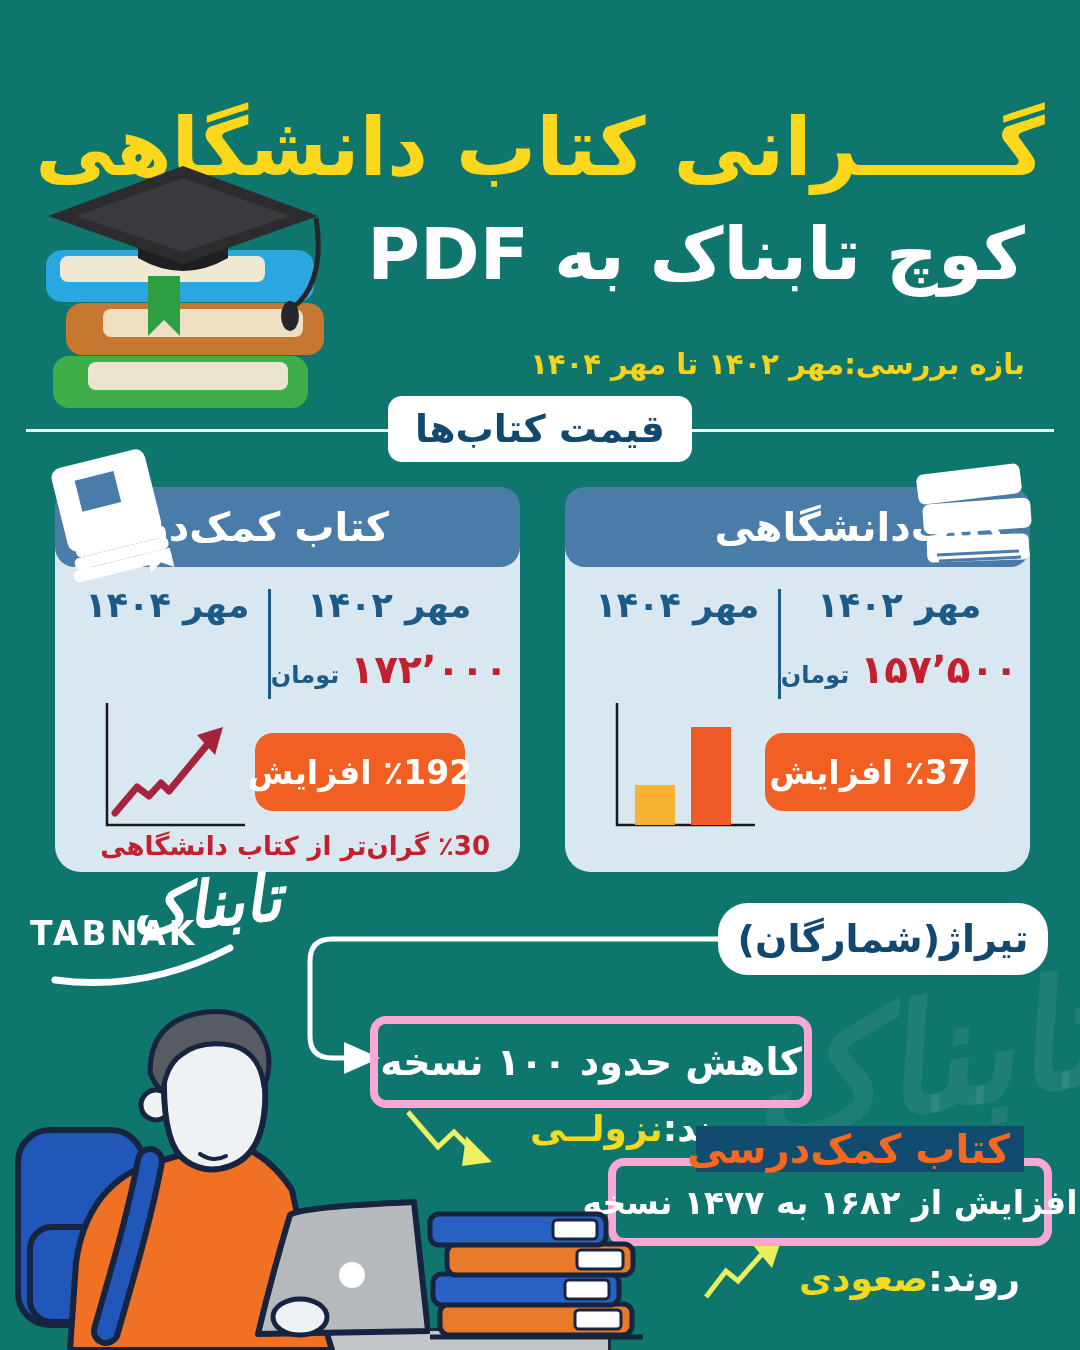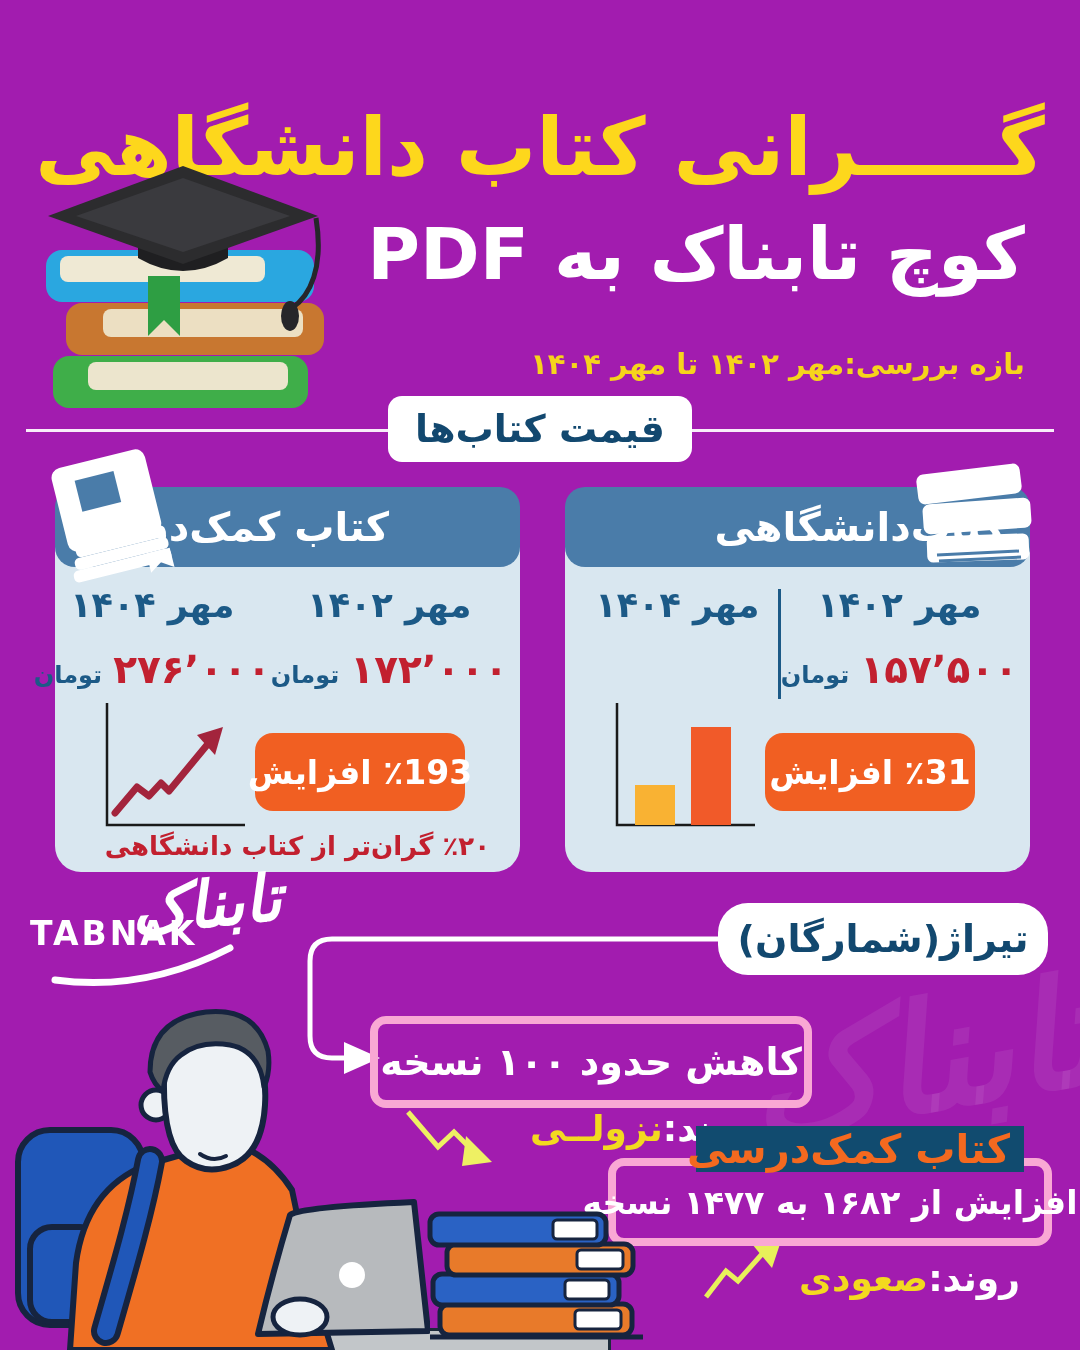--- a/index.html
+++ b/index.html
@@ -1,18 +1,18 @@
 <!DOCTYPE html>
 <html lang="fa"><head>
 <meta charset="utf-8">
 <style>
   html,body{margin:0;padding:0;background:#0b3652;}
   .page{
     position:relative; width:1080px; height:1350px; overflow:hidden;
-    background:#a21caf; direction:rtl;
+    background:#0f766e; direction:rtl;
     font-family:"DejaVu Sans","Liberation Sans",sans-serif;
   }
   .abs{position:absolute;}
 
   
   .title{
     top:46px; left:0; right:0; text-align:center;
     font-size:80px; font-weight:800; color:#fdd71c; white-space:nowrap; line-height:1.2;
   }
   .subtitle{
@@ -172,21 +172,21 @@
       <div class="vline"></div>
       <div class="col">
         <div class="month">مهر ۱۴۰۴</div>
       </div>
     </div>
     <svg class="mini-chart" width="160" height="140" viewBox="0 0 160 140">
       <path d="M14 6 V128 H152" stroke="#1a1a1a" stroke-width="2.5" fill="none"></path>
       <rect x="32" y="88" width="40" height="40" fill="#f9b233"></rect>
       <rect x="88" y="30" width="40" height="98" fill="#f15a29"></rect>
     </svg>
-    <div class="increase-badge">٪31 افزایش</div>
+    <div class="increase-badge">٪37 افزایش</div>
   </section>
 
   <section class="abs card komak">
     <div class="card-header">
       <span>کتاب کمک‌درسی</span>
     </div>
     <svg class="hdr-icon" width="145" height="140" viewBox="0 0 145 140">
       <g transform="rotate(-14 70 70)">
         <rect x="28" y="88" width="92" height="12" rx="5" fill="#ffffff"></rect>
         <rect x="24" y="100" width="96" height="12" rx="5" fill="#ffffff"></rect>
@@ -200,33 +200,29 @@
       <div class="col">
         <div class="month">مهر ۱۴۰۲</div>
         <div class="price-line">
           <span class="price-num">۱۷۲٬۰۰۰</span>
           <span class="price-unit">تومان</span>
         </div>
       </div>
       <div class="vline"></div>
       <div class="col">
         <div class="month">مهر ۱۴۰۴</div>
-        <div class="price-line">
-          <span class="price-num">۲۷۶٬۰۰۰</span>
-          <span class="price-unit">تومان</span>
-        </div>
       </div>
     </div>
     <svg class="mini-chart" width="160" height="140" viewBox="0 0 160 140">
       <path d="M14 6 V128 H152" stroke="#1a1a1a" stroke-width="2.5" fill="none"></path>
       <path d="M22 116 L44 90 L56 99 L68 86 L76 94 L114 48" stroke="#a3243c" stroke-width="7" fill="none" stroke-linejoin="round" stroke-linecap="round"></path>
       <polygon points="104,38 130,30 122,58" fill="#a3243c"></polygon>
     </svg>
-    <div class="increase-badge">٪193 افزایش</div>
-    <div class="footnote">٪۲۰ گران‌تر از کتاب دانشگاهی</div>
+    <div class="increase-badge">٪192 افزایش</div>
+    <div class="footnote">٪30 گران‌تر از کتاب دانشگاهی</div>
   </section>
 
   <div class="abs watermark">تابناک</div>
 
   <div class="abs logo">
     <span class="fa">تابناک</span>
     <span class="latin">TABNAK</span>
     <svg width="230" height="110" viewBox="0 0 230 110" style="position:absolute;left:0;top:0;">
       <path d="M25 98 Q115 110 200 66" stroke="#ffffff" stroke-width="7" fill="none" stroke-linecap="round"></path>
     </svg>

